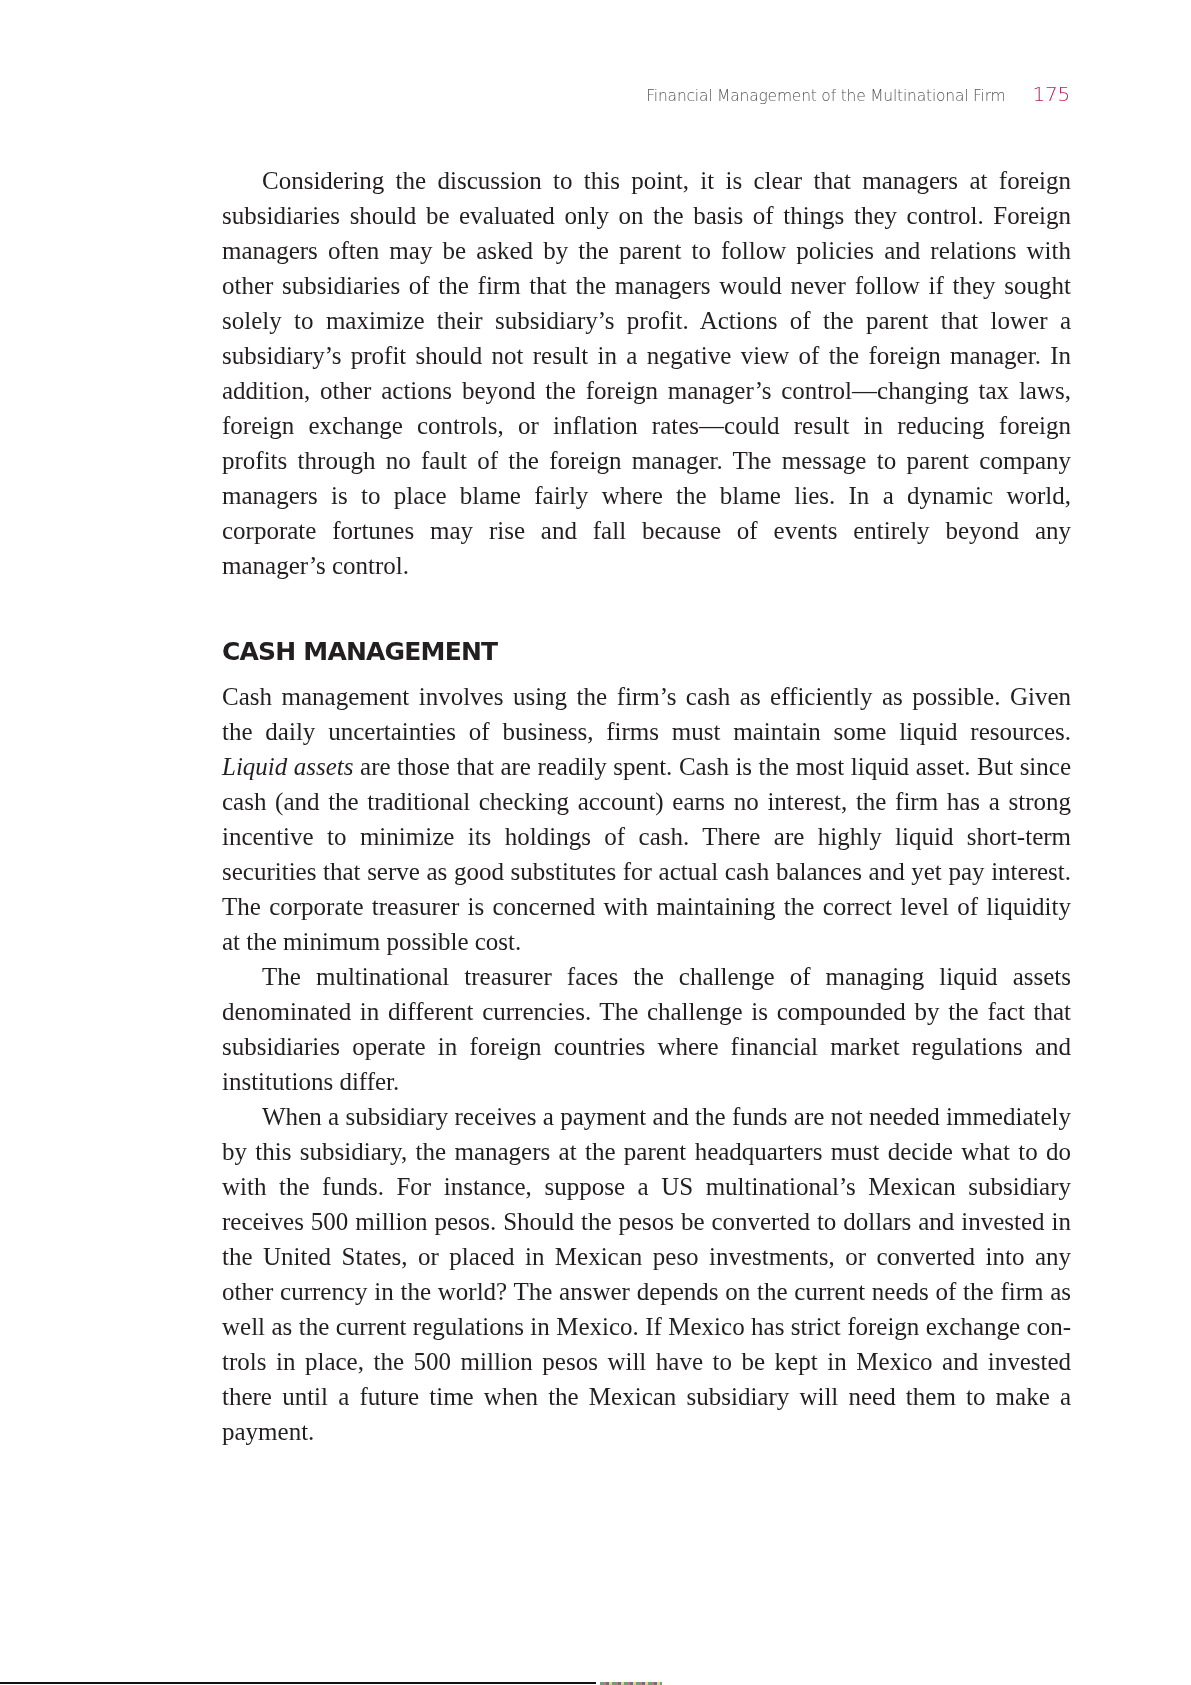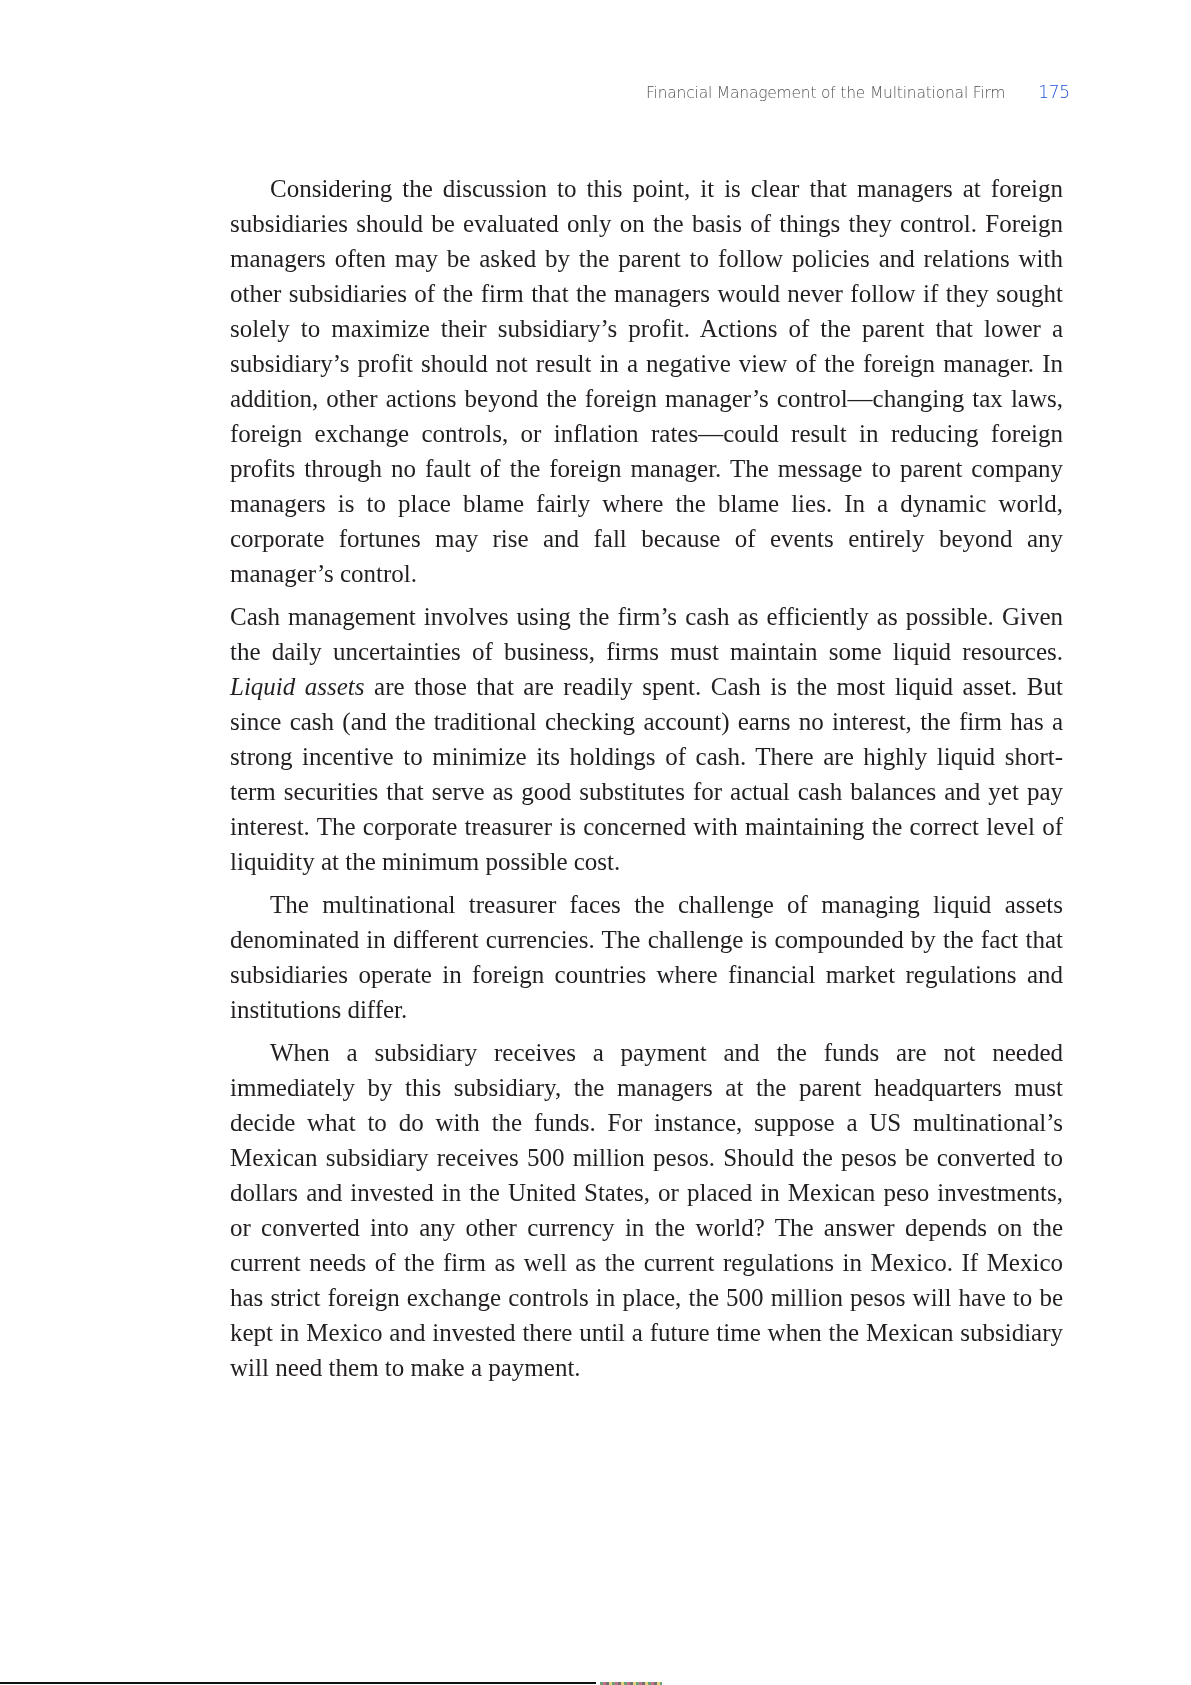--- a/index.html
+++ b/index.html
@@ -21,43 +21,43 @@
     width: 1070px;
     text-align: right;
     font-family: "DejaVu Sans", sans-serif;
     font-weight: 300;
     font-size: 16px;
     color: #4a4a4a;
     letter-spacing: -0.2px;
   }
   .running-header .title {
     display: inline-block;
-    margin-right: 28px;
+    margin-right: 22px;
     font-size: 15.5px;
     color: #555;
   }
   .running-header .page-number {
     display: inline-block;
-    font-size: 17px;
-    color: #1d4ed8;
+    font-size: 20px;
+    color: #be185d;
   }
   .content {
     position: absolute;
     top: 163px;
     left: 222px;
     width: 849px;
     font-family: "Liberation Serif", "DejaVu Serif", serif;
     font-size: 25px;
     line-height: 35px;
     text-align: justify;
     hyphens: manual;
     color: #231f20;
   }
   .content p {
-    margin: 8px;
+    margin: 0;
   }
   .content p.indent {
     text-indent: 40px;
   }
   .section-heading {
     font-family: "DejaVu Sans", sans-serif;
     font-weight: bold;
     font-size: 25px;
     letter-spacing: -0.8px;
     line-height: 34px;
@@ -89,20 +89,21 @@
 <body>
 
 <div class="running-header">
   <span class="title">Financial Management of the Multinational Firm</span>
   <span class="page-number">175</span>
 </div>
 
 <div class="content">
   <p class="indent">Considering the discussion to this point, it is clear that managers at foreign subsidiaries should be evaluated only on the basis of things they control. Foreign managers often may be asked by the parent to follow policies and relations with other subsidiaries of the firm that the man­agers would never follow if they sought solely to maximize their subsid­iary’s profit. Actions of the parent that lower a subsidiary’s profit should not result in a negative view of the foreign manager. In addition, other actions beyond the foreign manager’s control—changing tax laws, foreign exchange controls, or inflation rates—could result in reducing foreign profits through no fault of the foreign manager. The message to par­ent company managers is to place blame fairly where the blame lies. In a dynamic world, corporate fortunes may rise and fall because of events entirely beyond any manager’s control.</p>
 
+  <h2 class="section-heading">CASH MANAGEMENT</h2>
 
   <p><span>Cash management involves using the firm’s cash as efficiently as possible. Given the daily uncertainties of business, firms must maintain some liquid resources. </span><em>Liquid assets</em><span> are those that are readily spent. Cash is the most liquid asset. But since cash (and the traditional checking account) earns no interest, the firm has a strong incentive to minimize its holdings of cash. There are highly liquid short-term securities that serve as good substitutes for actual cash balances and yet pay interest. The corporate treasurer is concerned with maintaining the correct level of liquidity at the minimum possible cost.</span></p>
 
   <p class="indent">The multinational treasurer faces the challenge of managing liquid assets denominated in different currencies. The challenge is compounded by the fact that subsidiaries operate in foreign countries where financial market regulations and institutions differ.</p>
 
   <p class="indent">When a subsidiary receives a payment and the funds are not needed immediately by this subsidiary, the managers at the parent headquar­ters must decide what to do with the funds. For instance, suppose a US multinational’s Mexican subsidiary receives 500 million pesos. Should the pesos be converted to dollars and invested in the United States, or placed in Mexican peso investments, or converted into any other currency in the world? The answer depends on the current needs of the firm as well as the current regulations in Mexico. If Mexico has strict foreign exchange con­trols in place, the 500 million pesos will have to be kept in Mexico and invested there until a future time when the Mexican subsidiary will need them to make a payment.</p>
 </div>
 
 <div class="footer-rule"></div>
 <div class="footer-marks"></div>

